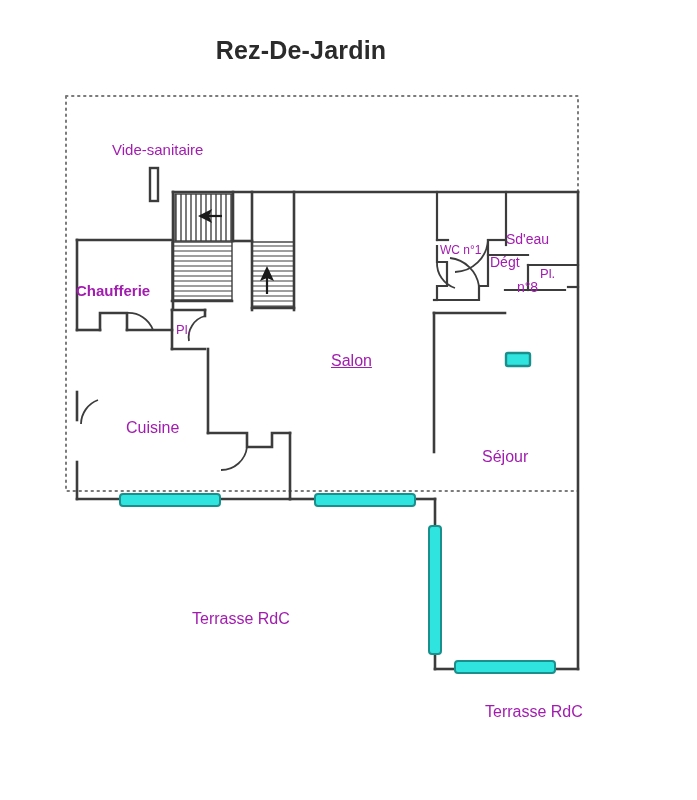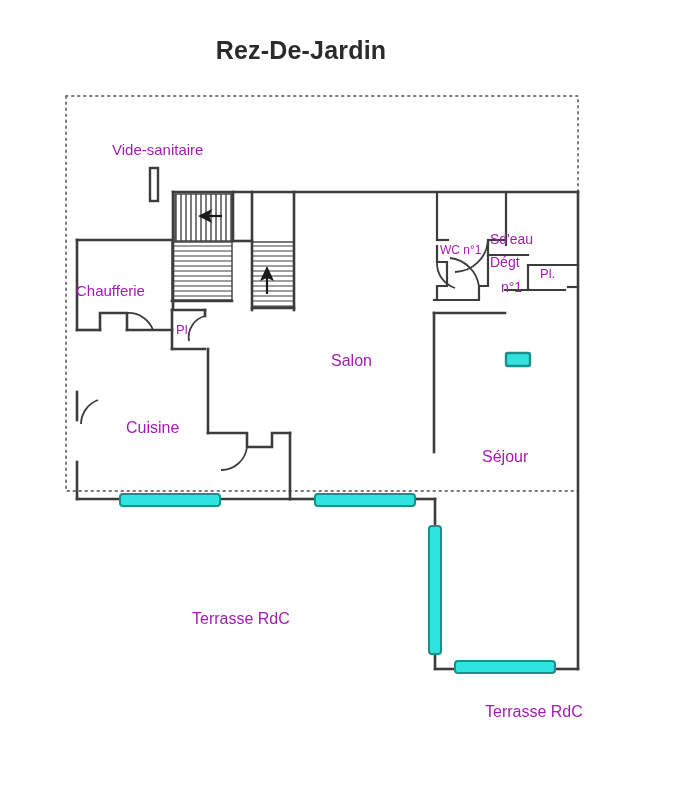--- a/index.html
+++ b/index.html
@@ -39,26 +39,26 @@
     top: 0;
   }
   .room-label {
     position: absolute;
     font-family: "Liberation Sans", sans-serif;
     color: #a21caf;
     white-space: pre;
     line-height: 1.15;
   }
   .lbl-vide       { left: 112px; top: 141px; font-size: 15px; }
-  .lbl-chaufferie { left: 76px;  top: 282px; font-size: 15px; }
+  .lbl-chaufferie { left: 76px;  top: 282px; font-size: 15px; font-weight: bold; }
   .lbl-pl1        { left: 176px; top: 323px; font-size: 13px; }
   .lbl-cuisine    { left: 126px; top: 419px; font-size: 16px; }
-  .lbl-salon      { left: 331px; top: 352px; font-size: 16px; }
+  .lbl-salon      { left: 331px; top: 352px; font-size: 16px; text-decoration: underline; }
   .lbl-wc         { left: 440px; top: 199px; font-size: 12px; margin-top: 45px; }
-  .lbl-sdeau      { left: 490px; top: 199px; font-size: 14px; text-align: center; }
+  .lbl-sdeau      { left: 506px; top: 199px; font-size: 14px; text-align: center; }
   .lbl-degt       { left: 450px; top: 254px; font-size: 14px; margin-left: 40px; }
   .lbl-pl2        { left: 540px; top: 267px; font-size: 13px; }
   .lbl-sejour     { left: 482px; top: 448px; font-size: 16px; }
   .lbl-terr1      { left: 192px; top: 610px; font-size: 16px; }
   .lbl-terr2      { left: 485px; top: 703px; font-size: 16px; }
 </style>
 </head>
 <body>
 
 <div id="plan-root">
@@ -189,21 +189,21 @@
   </svg>
 
   <div class="room-label lbl-vide">Vide-sanitaire</div>
   <div class="room-label lbl-chaufferie">Chaufferie</div>
   <div class="room-label lbl-pl1">Pl.</div>
   <div class="room-label lbl-cuisine">Cuisine</div>
   <div class="room-label lbl-salon">Salon</div>
   <div class="room-label lbl-wc">WC n°1</div>
   <div class="room-label lbl-sdeau">
     <div>Sd'eau</div>
-    <div>n°1</div>
+    <div>n°8</div>
   </div>
   <div class="room-label lbl-degt">Dégt</div>
   <div class="room-label lbl-pl2">Pl.</div>
   <div class="room-label lbl-sejour">Séjour</div>
   <div class="room-label lbl-terr1">Terrasse RdC</div>
   <div class="room-label lbl-terr2">Terrasse RdC</div>
 
 </div>
 
 </body></html>

